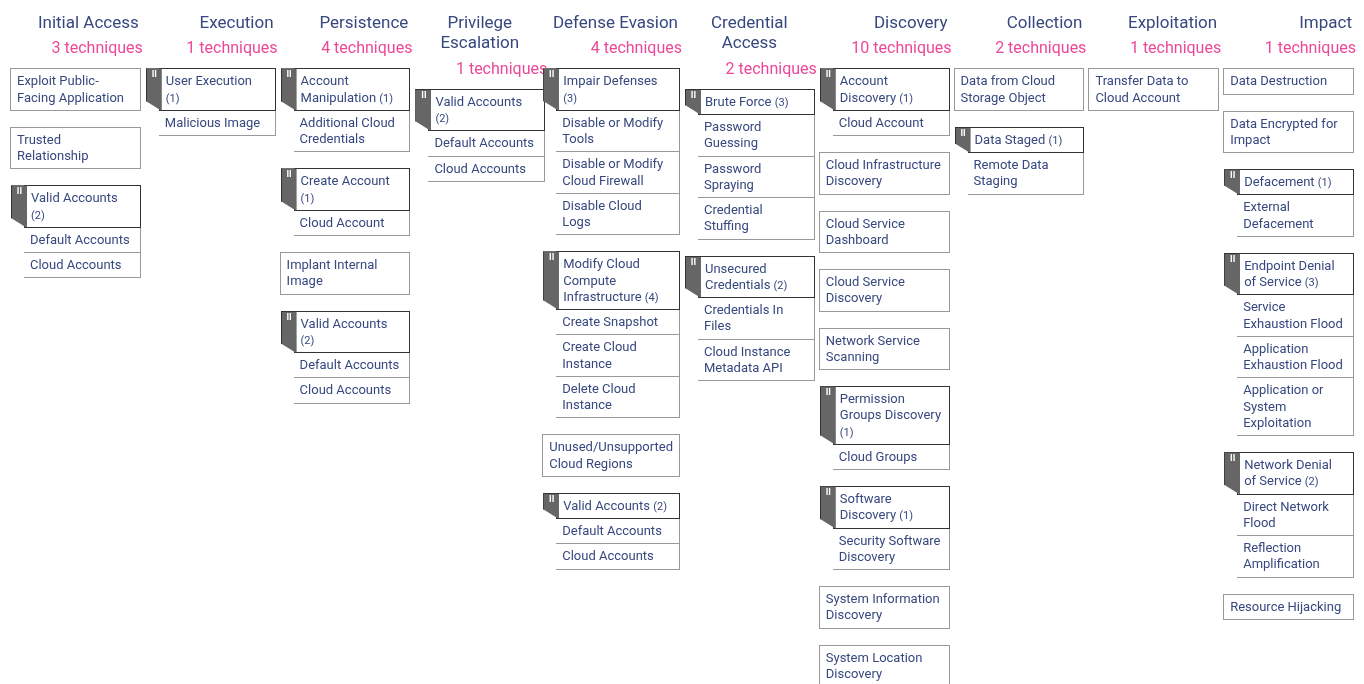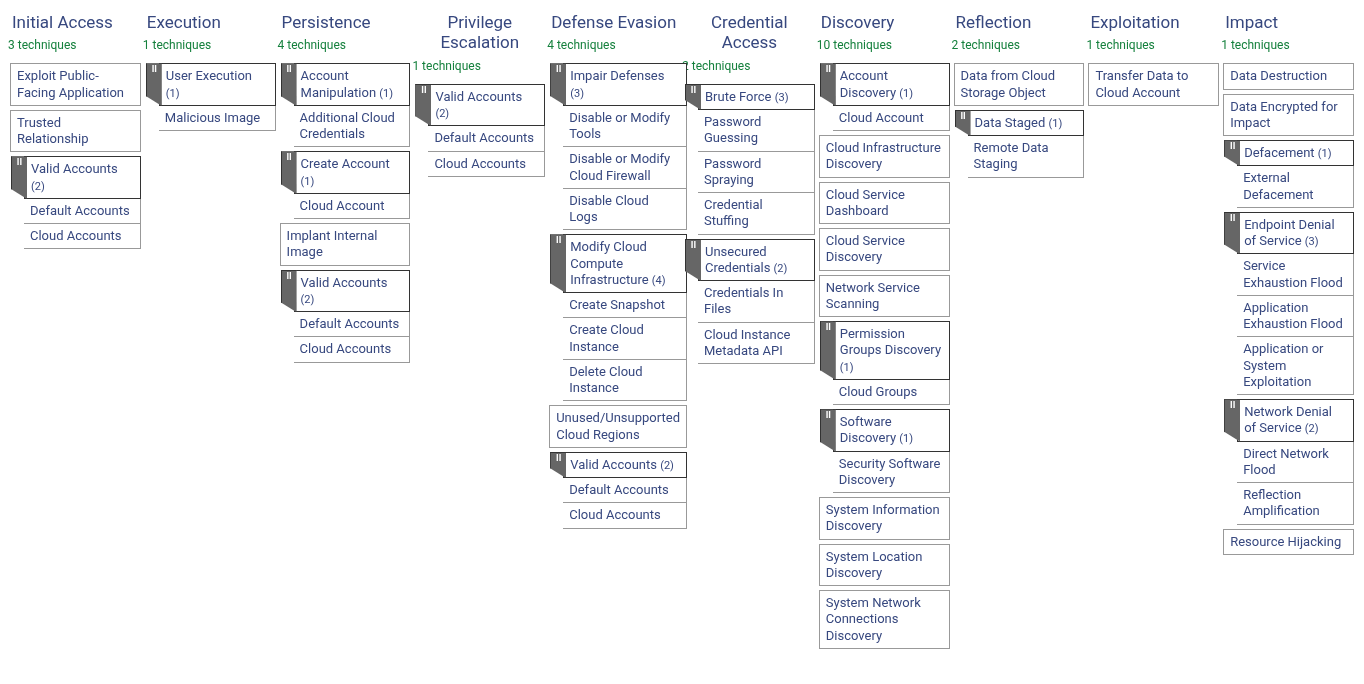--- a/index.html
+++ b/index.html
@@ -15,48 +15,48 @@
     flex-direction: row;
     align-items: flex-start;
     justify-content: space-between;
     gap: 0;
   }
   .col {
     flex: 1 1 0;
     min-width: 0;
     display: flex;
     flex-direction: column;
-    align-items: flex-start;
+    align-items: flex-end;
   }
   .col-header {
     text-align: center;
     padding: 2px 4px;
     color: #37487f;
     font-weight: 400;
     font-size: 17px;
     line-height: 1.2;
     cursor: pointer;
   }
   .col-header .title {
     display: block;
   }
   .col-count {
     text-align: center;
-    font-size: 12px;
-    color: #15803d;
+    font-size: 16px;
+    color: #ec4899;
     margin: 4px 0 6px 0;
   }
   .header-rule {
     border-top: 1px solid #333;
     margin: 0 0 4px 0;
   }
   .cells {
     display: flex;
     flex-direction: column;
-    gap: 0;
+    gap: 12px;
     padding: 0 2px;
   }
   .group {
     margin-bottom: 4px;
   }
   .cell {
     border: 1px solid #999;
     padding: 4px 6px;
     font-size: 13px;
     line-height: 1.25;
@@ -270,21 +270,21 @@
         <div class="group">
           <div class="cell">System Location Discovery</div>
         </div>
         <div class="group">
           <div class="cell">System Network Connections Discovery</div>
         </div>
       </div>
     </div>
     <div class="col">
       <div class="col-header">
-        <span class="title">Reflection</span>
+        <span class="title">Collection</span>
       </div>
       <div class="col-count">2 techniques</div>
       <div class="header-rule"></div>
       <div class="cells">
         <div class="group">
           <div class="cell">Data from Cloud Storage Object</div>
         </div>
         <div class="group">
           <div class="cell parent"><div class="handle">II</div><span>Data Staged </span><span class="count">(1)</span></div>
           <div class="cell sub first">Remote Data Staging</div>

